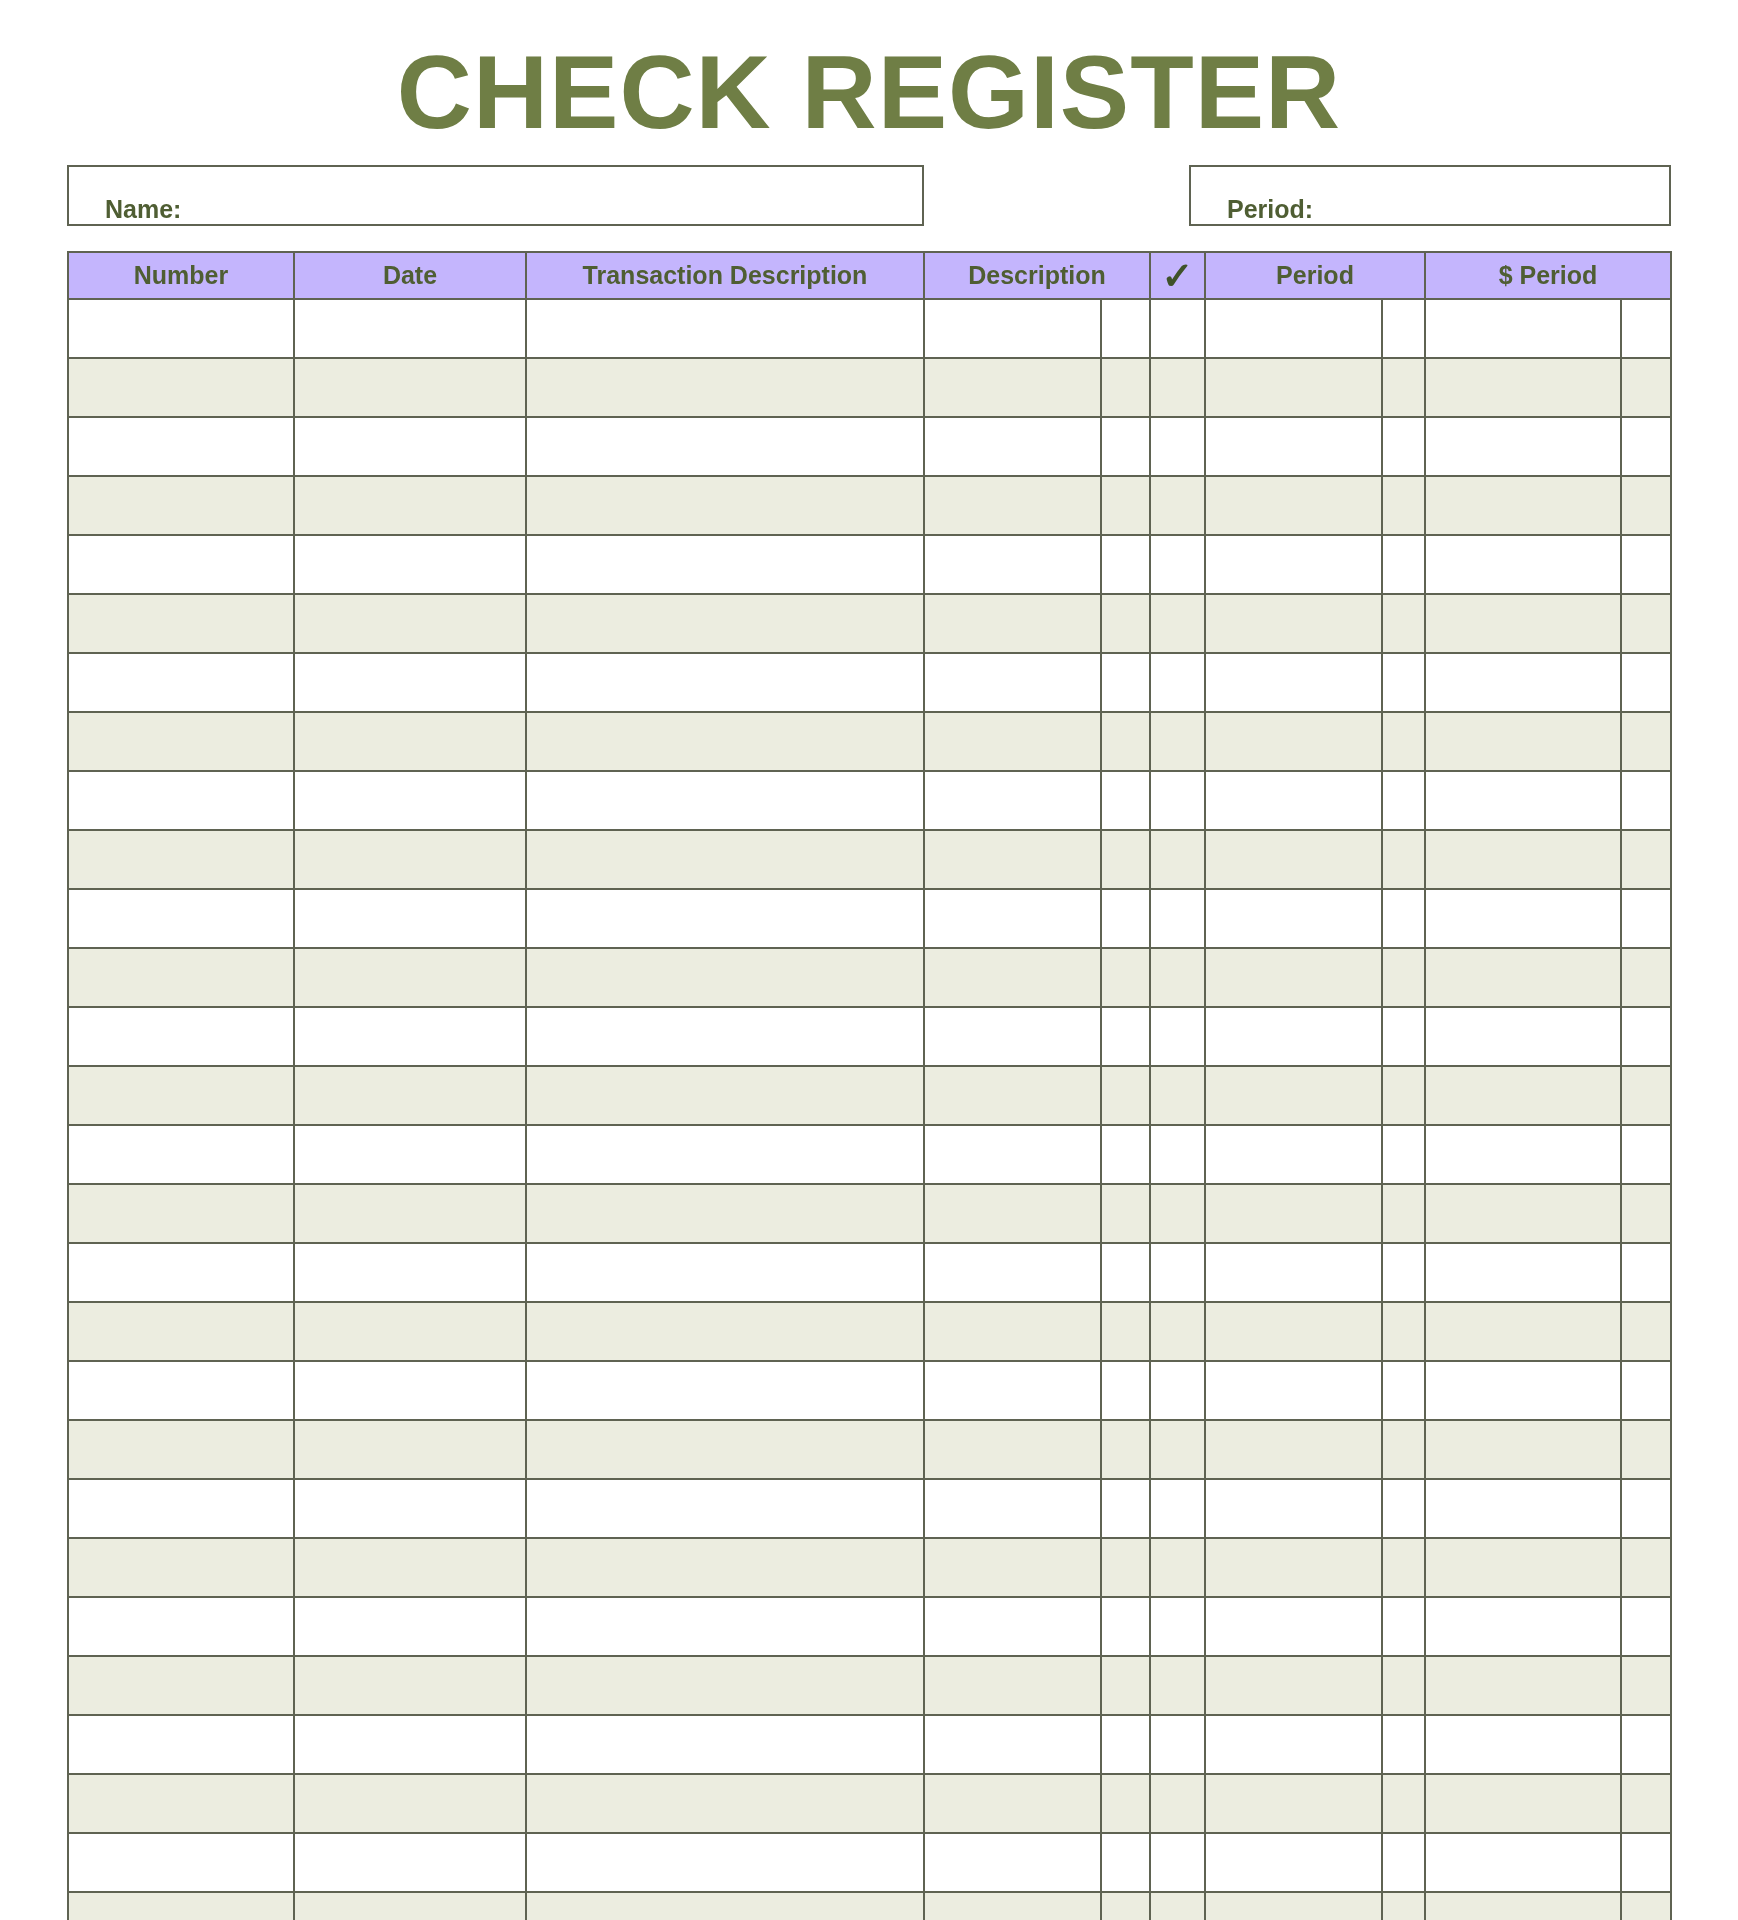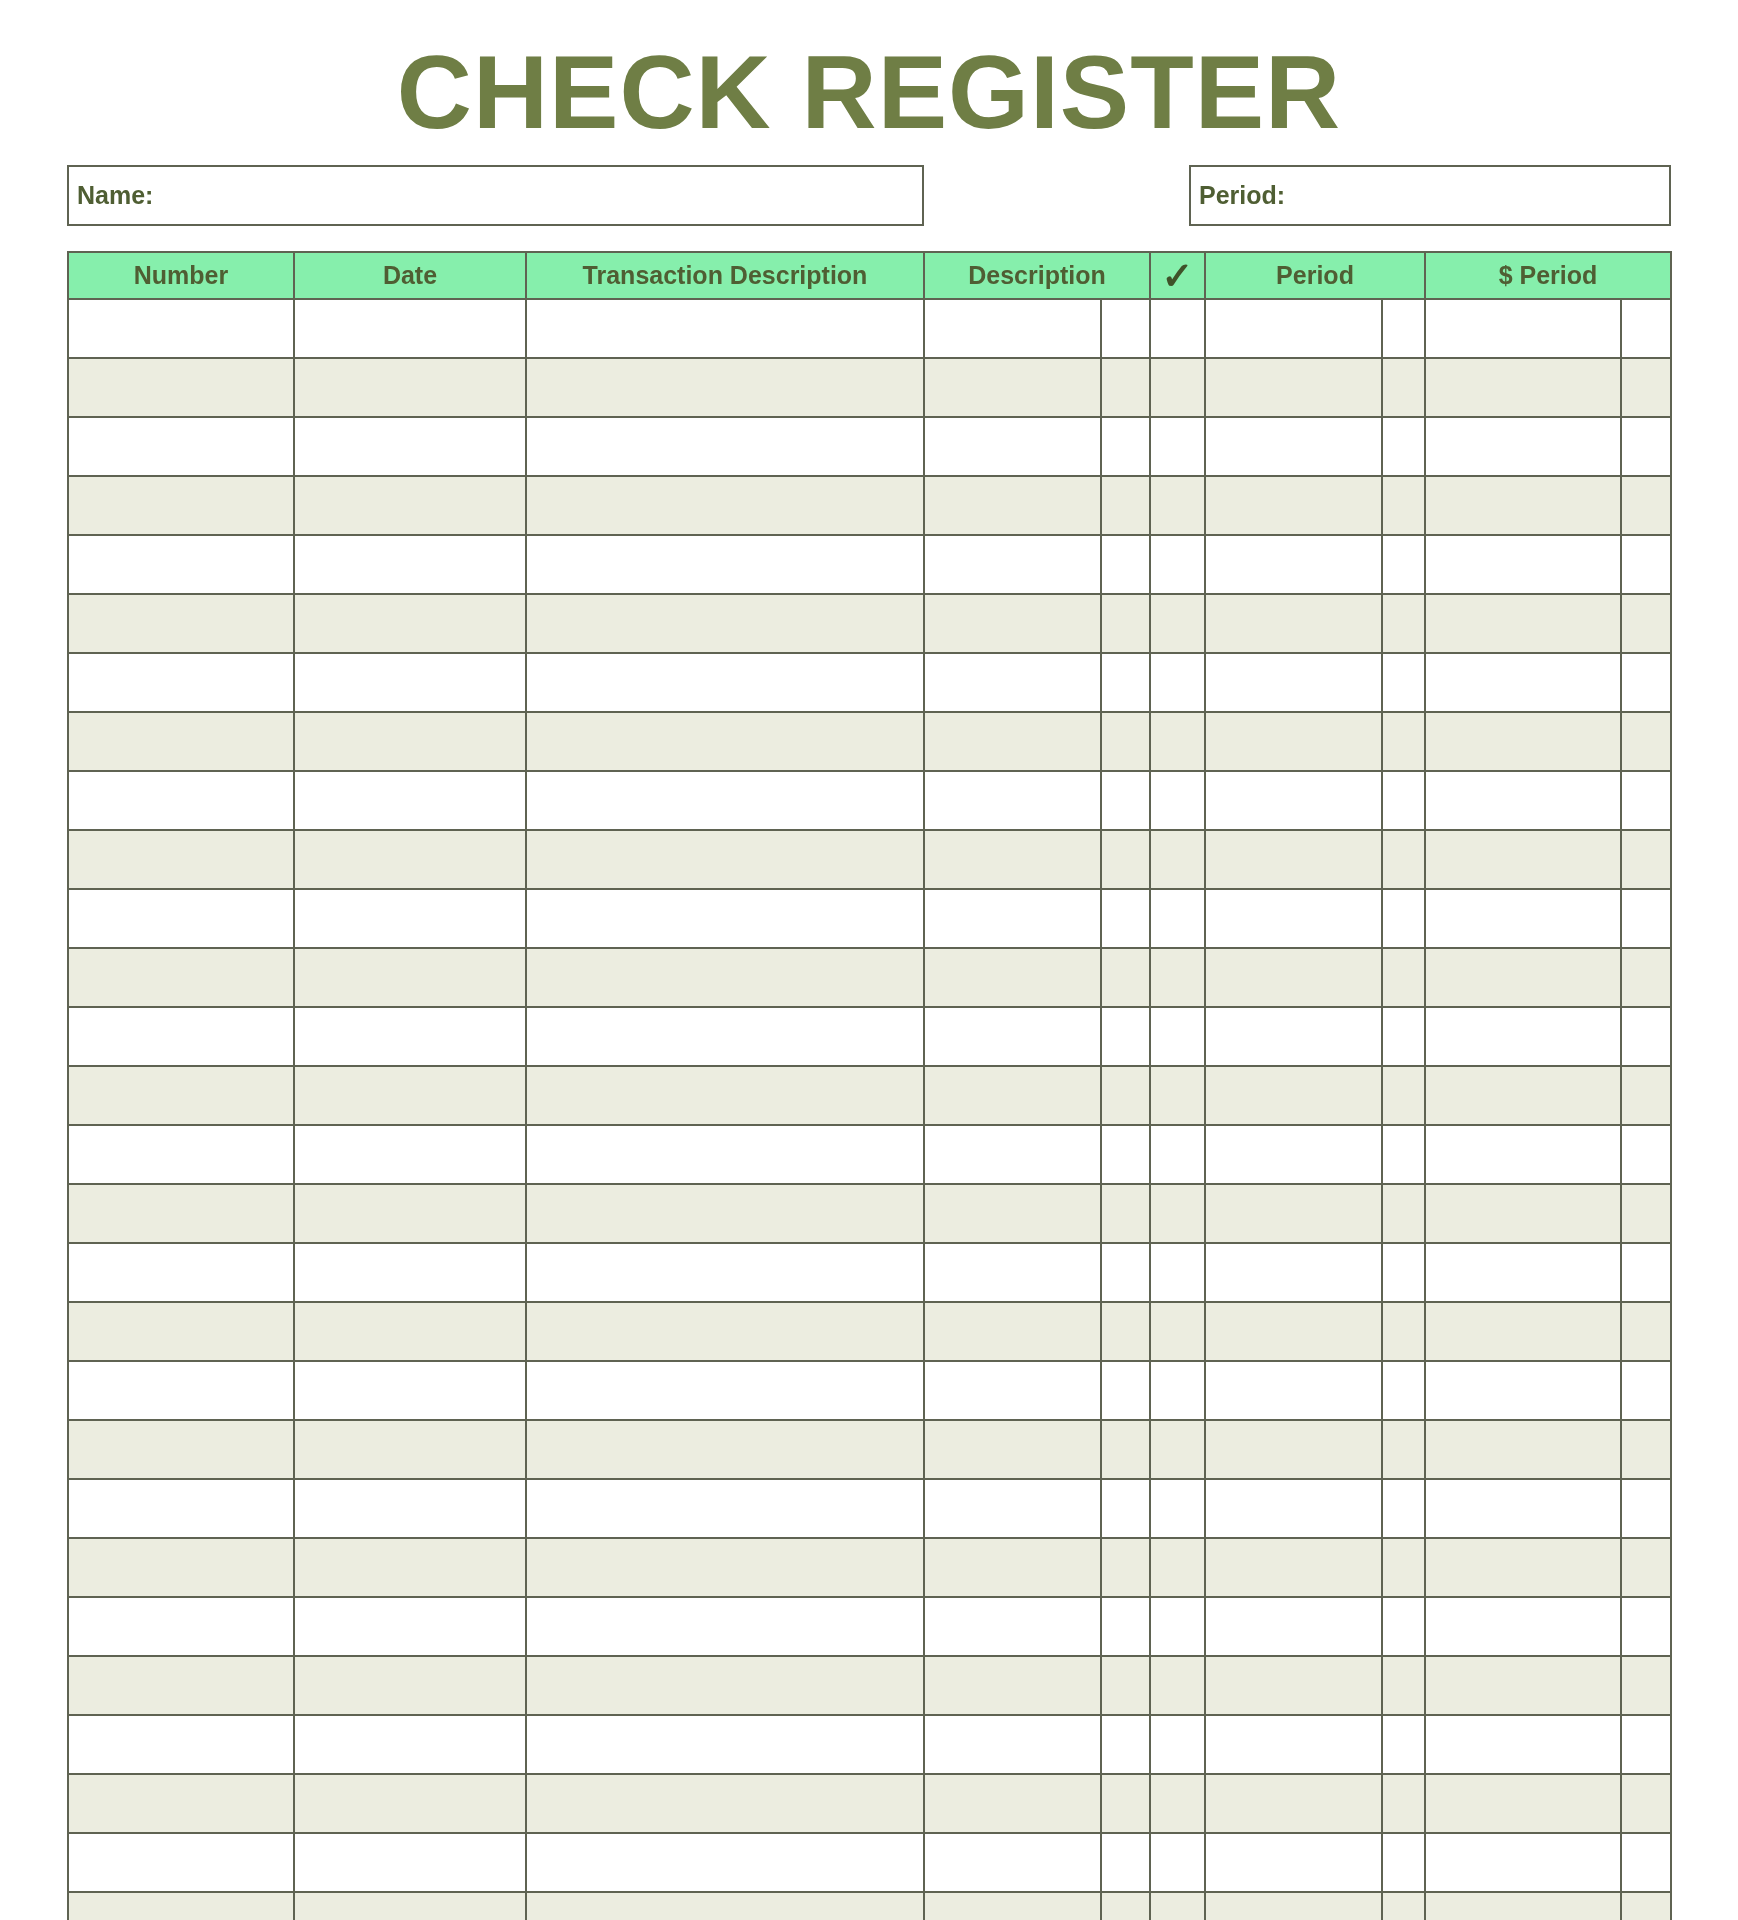--- a/index.html
+++ b/index.html
@@ -26,22 +26,22 @@
   .fields-row {
     display: flex;
     justify-content: space-between;
     margin: 0 67px;
   }
   .field-box {
     box-sizing: border-box;
     border: 2px solid #5f6352;
     height: 61px;
     display: flex;
-    align-items: center;
-    padding: 0 8px;
+    align-items: flex-end;
+    padding: 0 36px;
     background: #ffffff;
   }
   .name-box { width: 857px; }
   .period-box { width: 482px; }
   .field-label {
     color: #4f5e33;
     font-weight: bold;
     font-size: 25px;
     margin-right: 10px;
     white-space: nowrap;
@@ -57,21 +57,21 @@
     table-layout: fixed;
     width: 1603px;
     margin: 25px 67px 0 67px;
   }
   table.register th,
   table.register td {
     border: 2px solid #5f6352;
     padding: 0;
   }
   table.register thead th {
-    background: #86efac;
+    background: #c4b5fd;
     color: #4f5e33;
     font-weight: bold;
     font-size: 25px;
     height: 45px;
     text-align: center;
     vertical-align: middle;
   }
   table.register thead th .check-glyph {
     font-size: 38px;
     font-weight: bold;

